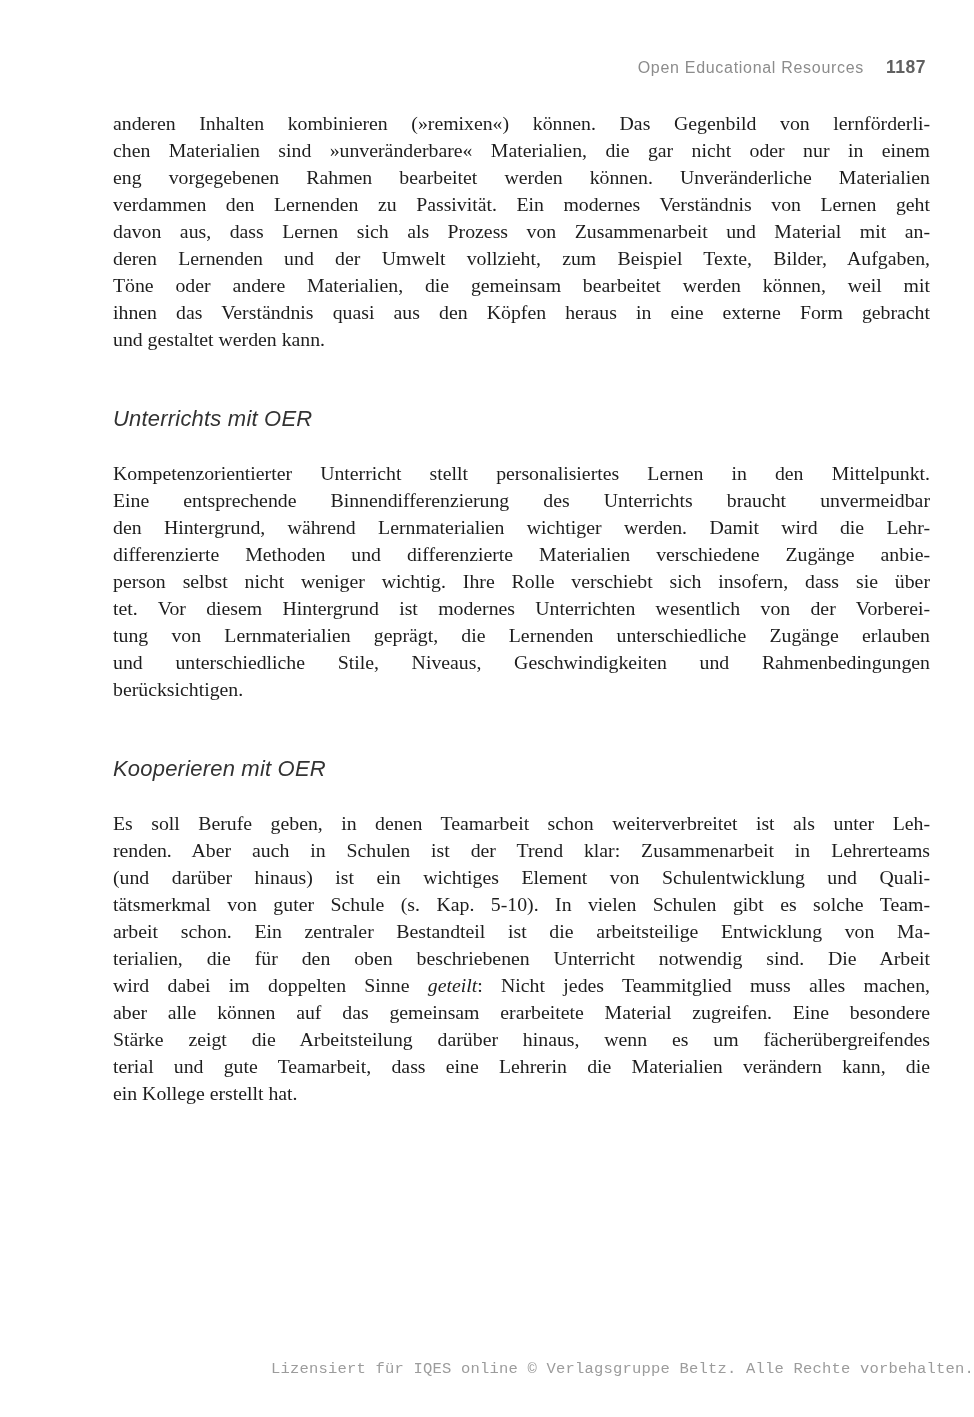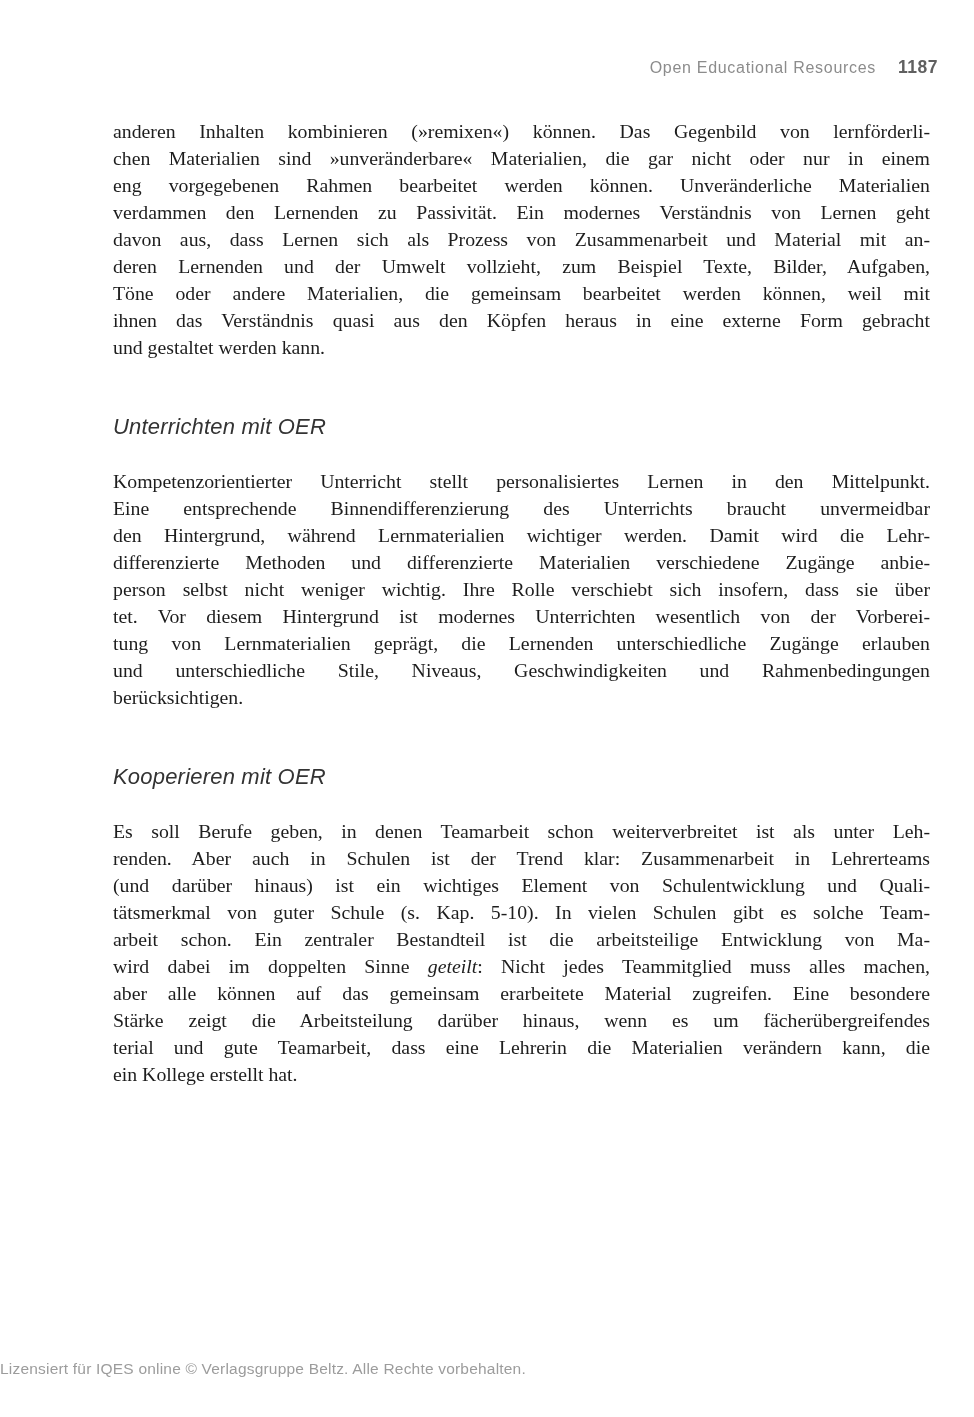--- a/index.html
+++ b/index.html
@@ -7,42 +7,42 @@
     position: relative;
     width: 974px;
     height: 1417px;
     background: var(--bg, #ffffff);
     overflow: hidden;
   }
   .header {
     position: absolute;
     top: 57px;
     left: 0;
-    right: 36px;
+    right: 48px;
     text-align: right;
     font-family: "Liberation Sans", sans-serif;
     white-space: nowrap;
   }
   .running-title {
     font-size: 16px;
     color: var(--header-gray, #8c8c8c);
     letter-spacing: 0.7px;
   }
   .page-number {
     font-size: 17.5px;
     font-weight: bold;
     color: var(--pagenum-gray, #606060);
     margin-left: 22px;
     letter-spacing: 0.5px;
   }
   .content {
     position: absolute;
     left: 113px;
     width: 817px;
-    top: 118px;
+    top: 110px;
     color: var(--body-text, #1d1d1d);
     font-family: "Liberation Serif", serif;
     font-size: 19.8px;
   }
   .para { margin: 0; }
   .line {
     line-height: 27px;
     text-align: justify;
     text-align-last: justify;
   }
@@ -59,22 +59,22 @@
     line-height: 25px;
     margin: 53px 0 29px 0;
     letter-spacing: 0.2px;
   }
   .line em { font-style: italic; }
   .footer {
     position: absolute;
     left: 0;
     right: 0;
     top: 1360px;
-    text-align: left;
-    font-family: Liberation Sans, sans-serif;
+    text-align: right;
+    font-family: Liberation Mono, monospace;
     font-size: 15.5px;
     color: var(--footer-gray, #9c9c9c);
     letter-spacing: 0.2px;
   }
 </style>
 </head>
 <body>
 
 <div class="page" style="--bg: #ffffff; --body-text: #1d1d1d; --header-gray: #8c8c8c; --pagenum-gray: #606060; --footer-gray: #9c9c9c;">
 
@@ -87,39 +87,40 @@
         <div class="line">anderen Inhalten kombinieren (»remixen«) können. Das Gegenbild von lernförderli-</div>
         <div class="line">chen Materialien sind »unveränderbare« Materialien, die gar nicht oder nur in einem</div>
         <div class="line">eng vorgegebenen Rahmen bearbeitet werden können. Unveränderliche Materialien</div>
         <div class="line">verdammen den Lernenden zu Passivität. Ein modernes Verständnis von Lernen geht</div>
         <div class="line">davon aus, dass Lernen sich als Prozess von Zusammenarbeit und Material mit an-</div>
         <div class="line">deren Lernenden und der Umwelt vollzieht, zum Beispiel Texte, Bilder, Aufgaben,</div>
         <div class="line">Töne oder andere Materialien, die gemeinsam bearbeitet werden können, weil mit</div>
         <div class="line">ihnen das Verständnis quasi aus den Köpfen heraus in eine externe Form gebracht</div>
         <div class="line last">und gestaltet werden kann.</div>
       </div>
-      <h2 class="heading">Unterrichten mit OER</h2>
+      <h2 class="heading">Unterrichts mit OER</h2>
       <div class="para">
         <div class="line">Kompetenzorientierter Unterricht stellt personalisiertes Lernen in den Mittelpunkt.</div>
         <div class="line">Eine entsprechende Binnendifferenzierung des Unterrichts braucht unvermeidbar</div>
         <div class="line">den Hintergrund, während Lernmaterialien wichtiger werden. Damit wird die Lehr-</div>
         <div class="line">differenzierte Methoden und differenzierte Materialien verschiedene Zugänge anbie-</div>
         <div class="line">person selbst nicht weniger wichtig. Ihre Rolle verschiebt sich insofern, dass sie über</div>
         <div class="line">tet. Vor diesem Hintergrund ist modernes Unterrichten wesentlich von der Vorberei-</div>
         <div class="line">tung von Lernmaterialien geprägt, die Lernenden unterschiedliche Zugänge erlauben</div>
         <div class="line">und unterschiedliche Stile, Niveaus, Geschwindigkeiten und Rahmenbedingungen</div>
         <div class="line last">berücksichtigen.</div>
       </div>
       <h2 class="heading">Kooperieren mit OER</h2>
       <div class="para">
         <div class="line">Es soll Berufe geben, in denen Teamarbeit schon weiterverbreitet ist als unter Leh-</div>
         <div class="line">renden. Aber auch in Schulen ist der Trend klar: Zusammenarbeit in Lehrerteams</div>
         <div class="line">(und darüber hinaus) ist ein wichtiges Element von Schulentwicklung und Quali-</div>
         <div class="line">tätsmerkmal von guter Schule (s. Kap. 5-10). In vielen Schulen gibt es solche Team-</div>
         <div class="line">arbeit schon. Ein zentraler Bestandteil ist die arbeitsteilige Entwicklung von Ma-</div>
+        <div class="line">terialien, die für den oben beschriebenen Unterricht notwendig sind. Die Arbeit</div>
         <div class="line"><span>wird dabei im doppelten Sinne </span><em>geteilt</em><span>: Nicht jedes Teammitglied muss alles machen,</span></div>
         <div class="line">aber alle können auf das gemeinsam erarbeitete Material zugreifen. Eine besondere</div>
         <div class="line">Stärke zeigt die Arbeitsteilung darüber hinaus, wenn es um fächerübergreifendes</div>
         <div class="line">terial und gute Teamarbeit, dass eine Lehrerin die Materialien verändern kann, die</div>
         <div class="line last">ein Kollege erstellt hat.</div>
       </div>
     </div>
 
   <div class="footer">Lizensiert für IQES online © Verlagsgruppe Beltz. Alle Rechte vorbehalten.</div>
 

